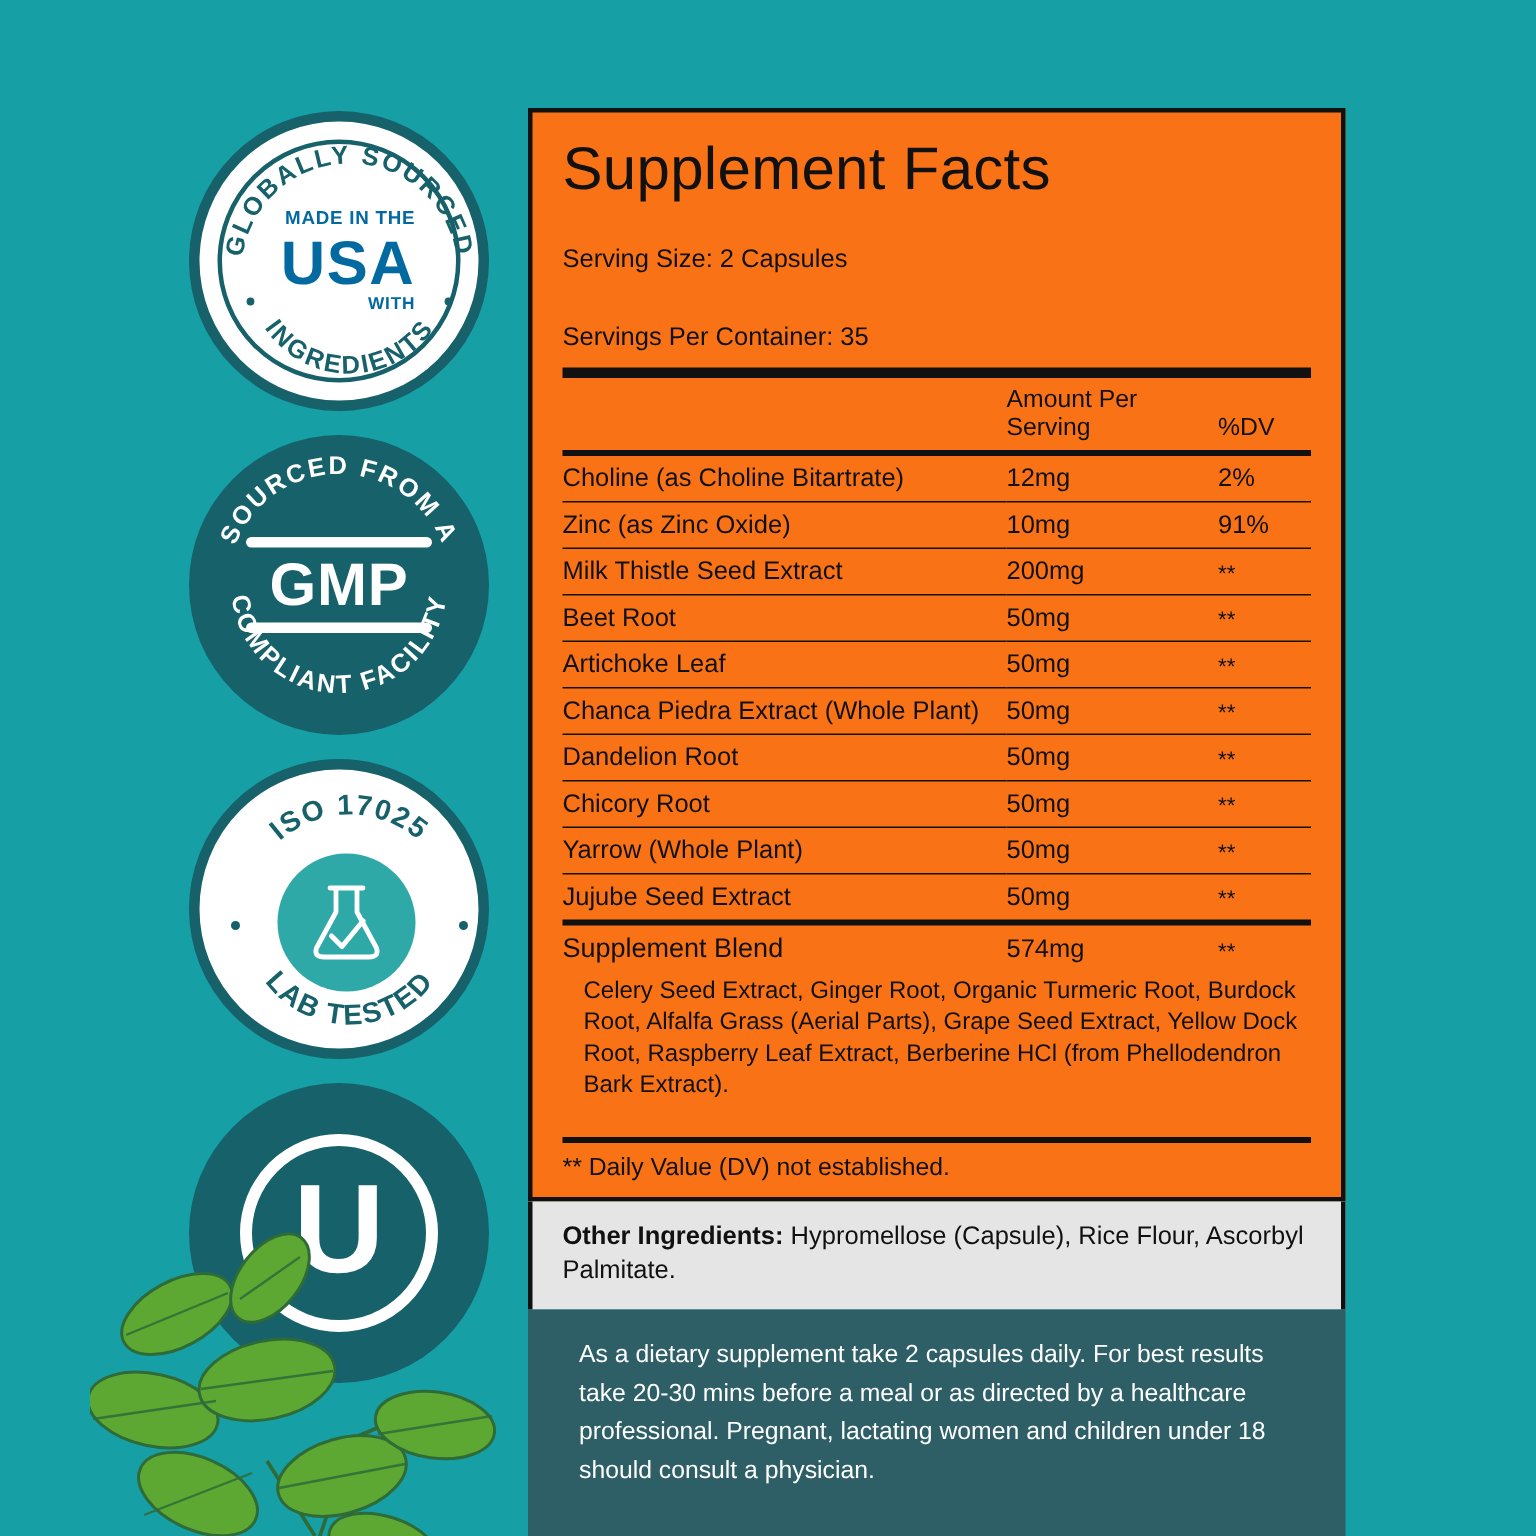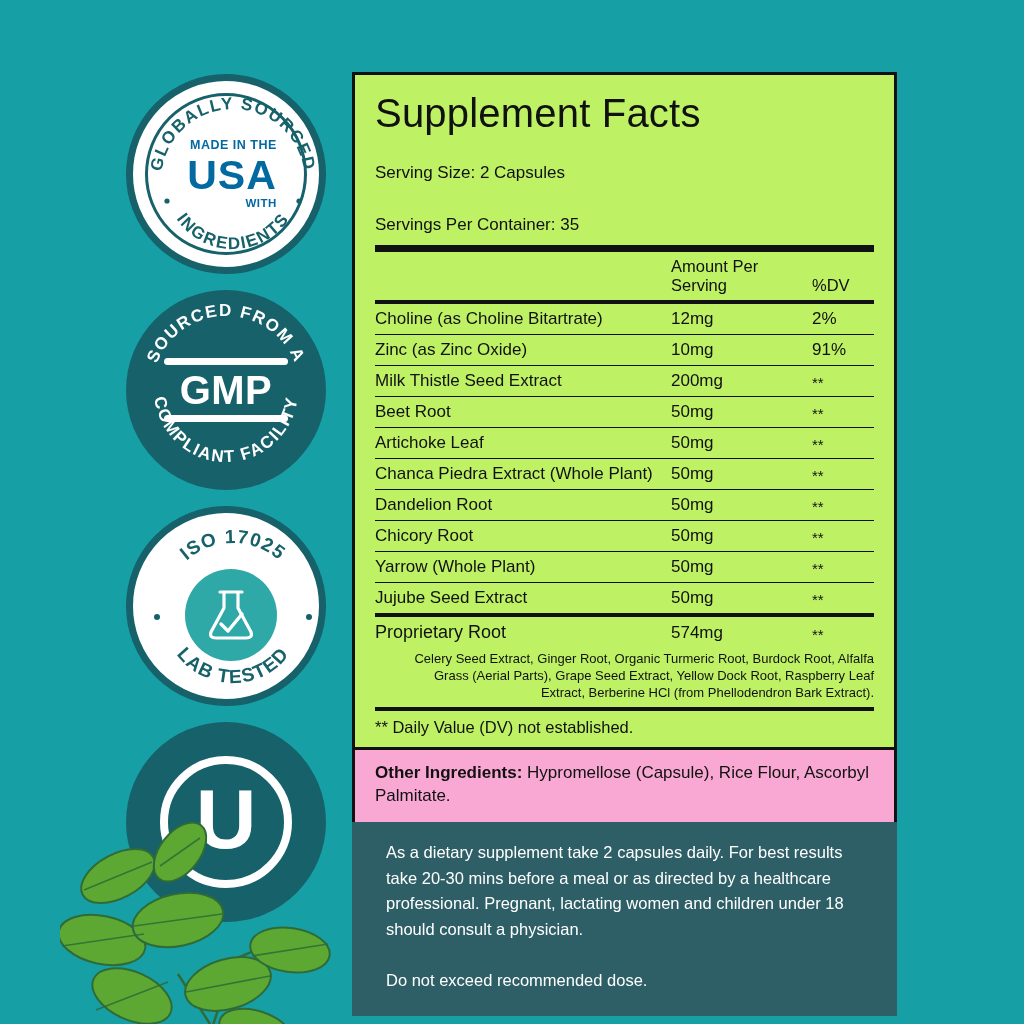--- a/index.html
+++ b/index.html
@@ -172,21 +172,21 @@
   }
 
   
   .panel {
     position: absolute;
     left: 352px;
     top: 72px;
     width: 545px;
   }
   .facts-box {
-    background: #bef264;
+    background: #f97316;
     border: 3px solid #111111;
     box-sizing: border-box;
     padding: 18px 20px 10px 20px;
   }
   .facts-title {
     font-size: 40px;
     font-weight: normal;
     letter-spacing: 0.2px;
     color: #111;
     margin: 0 0 8px 0;
@@ -222,33 +222,32 @@
     font-weight: bold;
     font-size: 16.5px;
     padding-bottom: 3px;
   }
   .col-amt { text-align: right; width: 135px; padding-right: 6px !important; }
   .col-dv  { text-align: right; width: 62px; }
   .row-line td { border-bottom: 1.5px solid #111; }
   .dv-mark { font-size: 15px; }
   .blend-name { font-weight: bold; font-size: 18px; }
   .blend-list {
-    font-size: 13px;
+    font-size: 16px;
     line-height: 1.32;
     color: #111;
-    padding: 2px 0 6px 14px;
-    text-align: right;
+    padding: 2px 0 24px 14px;
   }
   .footnote {
     font-size: 16.5px;
     color: #111;
     padding-top: 7px;
   }
   .other-box {
-    background: #f9a8d4;
+    background: #e5e5e5;
     border-left: 3px solid #111;
     border-right: 3px solid #111;
     box-sizing: border-box;
     padding: 12px 20px 14px 20px;
     font-size: 17px;
     line-height: 1.35;
     color: #111;
   }
   .other-label { font-weight: bold; }
   .directions-box {
@@ -423,21 +422,21 @@
         <td>Jujube Seed Extract</td>
         <td class="col-amt">50mg</td>
         <td class="col-dv dv-mark">**</td>
       </tr>
       <tr>
             <td colspan="3" style="padding:0">
               <div class="rule-med"></div>
             </td>
           </tr>
       <tr>
-        <td class="blend-name">Proprietary Root</td>
+        <td class="blend-name">Supplement Blend</td>
         <td class="col-amt">574mg</td>
         <td class="col-dv dv-mark">**</td>
       </tr>
     </tbody>
       </table>
 
     <div class="blend-list">Celery Seed Extract, Ginger Root, Organic Turmeric Root, Burdock Root, Alfalfa Grass (Aerial Parts), Grape Seed Extract, Yellow Dock Root, Raspberry Leaf Extract, Berberine HCl (from Phellodendron Bark Extract).</div>
     <div class="rule-med"></div>
     <div class="footnote">** Daily Value (DV) not established.</div>
   </div>

